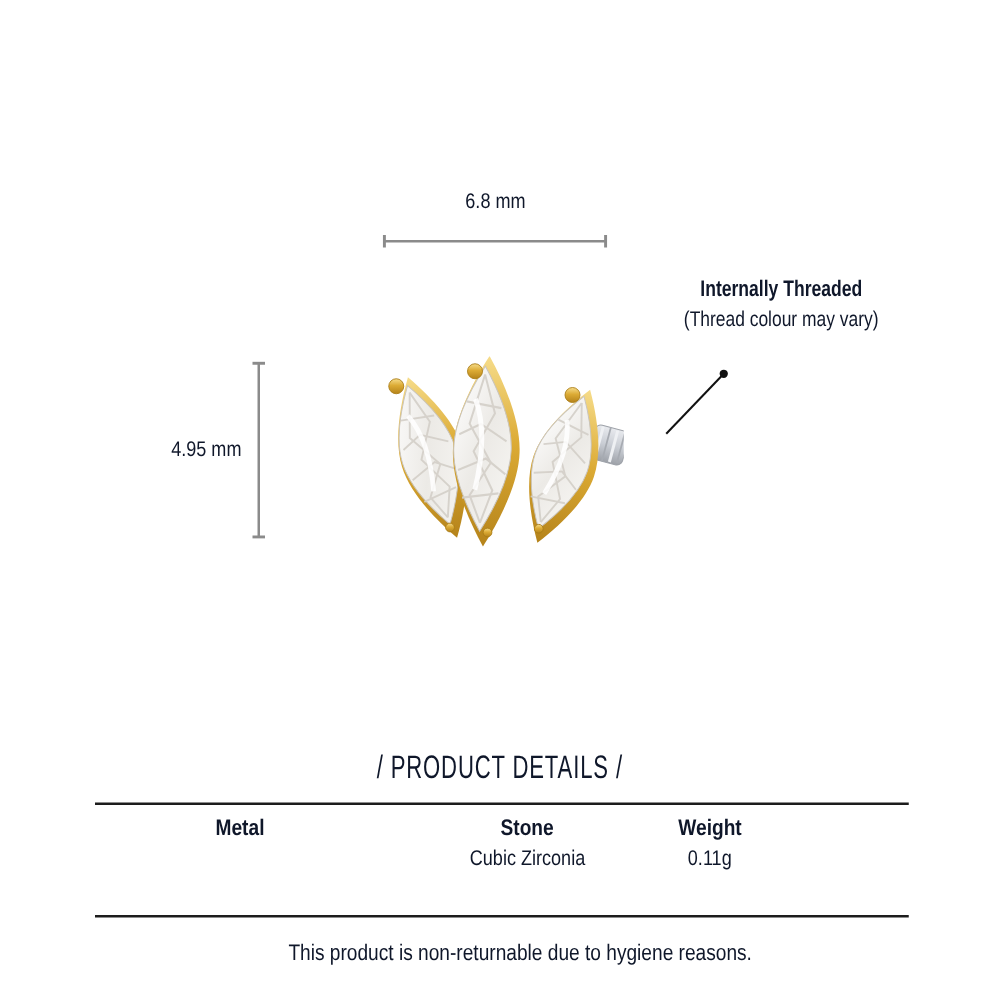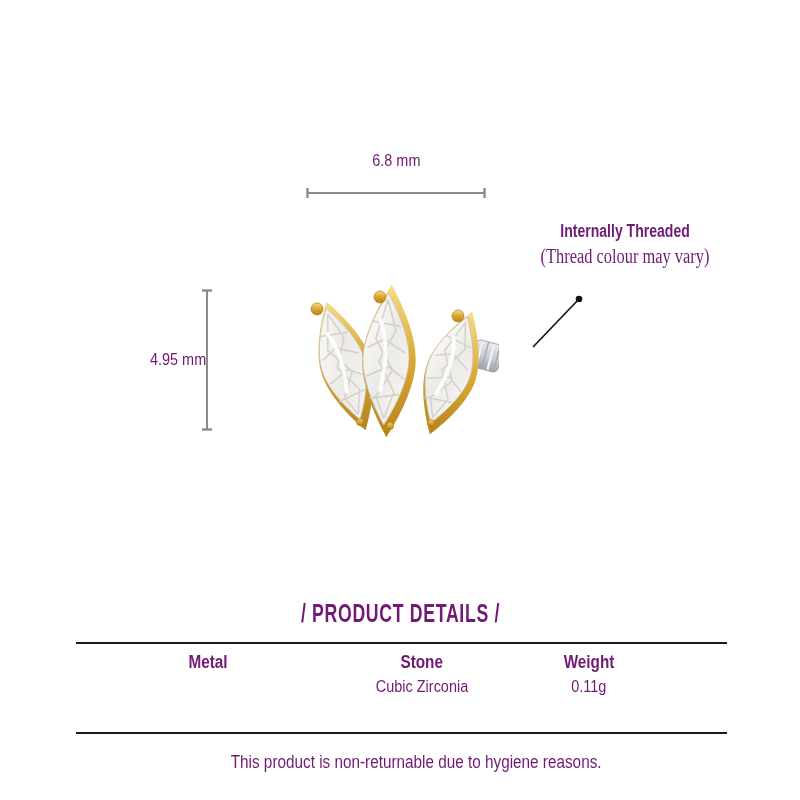--- a/index.html
+++ b/index.html
@@ -1,50 +1,50 @@
 <!DOCTYPE html>
 <html><head>
 <meta charset="utf-8">
 <style>
   html,body{margin:0;padding:0;background:#ffffff;}
   .canvas{
     position:relative;width:800px;height:800px;background:#ffffff;overflow:hidden;
-    font-family:"Liberation Sans",sans-serif;color:#701a75;
+    font-family:"Liberation Sans",sans-serif;color:#0f172a;
   }
   .abs{position:absolute;}
   .ctr{text-align:center;}
   
   .cx85{display:inline-block;transform:scaleX(0.85);transform-origin:50% 50%;white-space:nowrap;}
   .cx82{display:inline-block;transform:scaleX(0.82);transform-origin:50% 50%;white-space:nowrap;}
   .cx78{display:inline-block;transform:scaleX(0.78);transform-origin:50% 50%;white-space:nowrap;}
   .cx68{display:inline-block;transform:scaleX(0.68);transform-origin:50% 50%;white-space:nowrap;}
 
   .dim-label{font-size:17px;line-height:20px;}
   .dim-w-label{left:306px;top:151px;width:180px;}
-  .dim-h-label{left:113px;top:350px;width:130px;}
+  .dim-h-label{left:100px;top:350px;width:130px;}
   .dim-w-line{left:306px;top:187px;}
   .dim-h-line{left:201px;top:289px;}
 
   .thread-note{left:505px;top:220px;width:240px;}
   .thread-title{font-weight:bold;font-size:18px;line-height:22px;}
-  .thread-sub{font-size:20px;line-height:22px;margin-top:3px;font-family:Liberation Serif, serif;}
+  .thread-sub{font-size:17px;line-height:22px;margin-top:3px;}
   .pointer{left:527px;top:291px;}
 
   .jewel{left:303px;top:285px;}
 
-  .heading{left:0;top:599px;width:800px;font-weight:bold;font-size:26px;line-height:28px;letter-spacing:1px;}
+  .heading{left:0;top:599px;width:800px;font-weight:normal;font-size:26px;line-height:28px;letter-spacing:1px;}
 
   .divider{left:76px;width:651px;height:2px;background:#1c1c1c;}
   .divider-top{top:642px;}
   .divider-bottom{top:732px;}
 
   .spec-col{top:652px;transform:translateX(-50%);text-align:center;}
-  .spec-col-metal{left:208px;}
+  .spec-col-metal{left:192px;}
   .spec-col-stone{left:422px;text-align:center;}
-  .spec-col-weight{left:589px;}
+  .spec-col-weight{left:568px;}
   .spec-header{font-weight:bold;font-size:18px;line-height:21px;}
   .spec-lines{margin-top:3px;}
   .spec-line{font-size:17px;line-height:22px;}
 
   .note{left:0;top:751px;width:800px;font-size:18px;line-height:22px;padding-left:16px;}
 </style>
 </head>
 <body>
 
 <div class="canvas">

